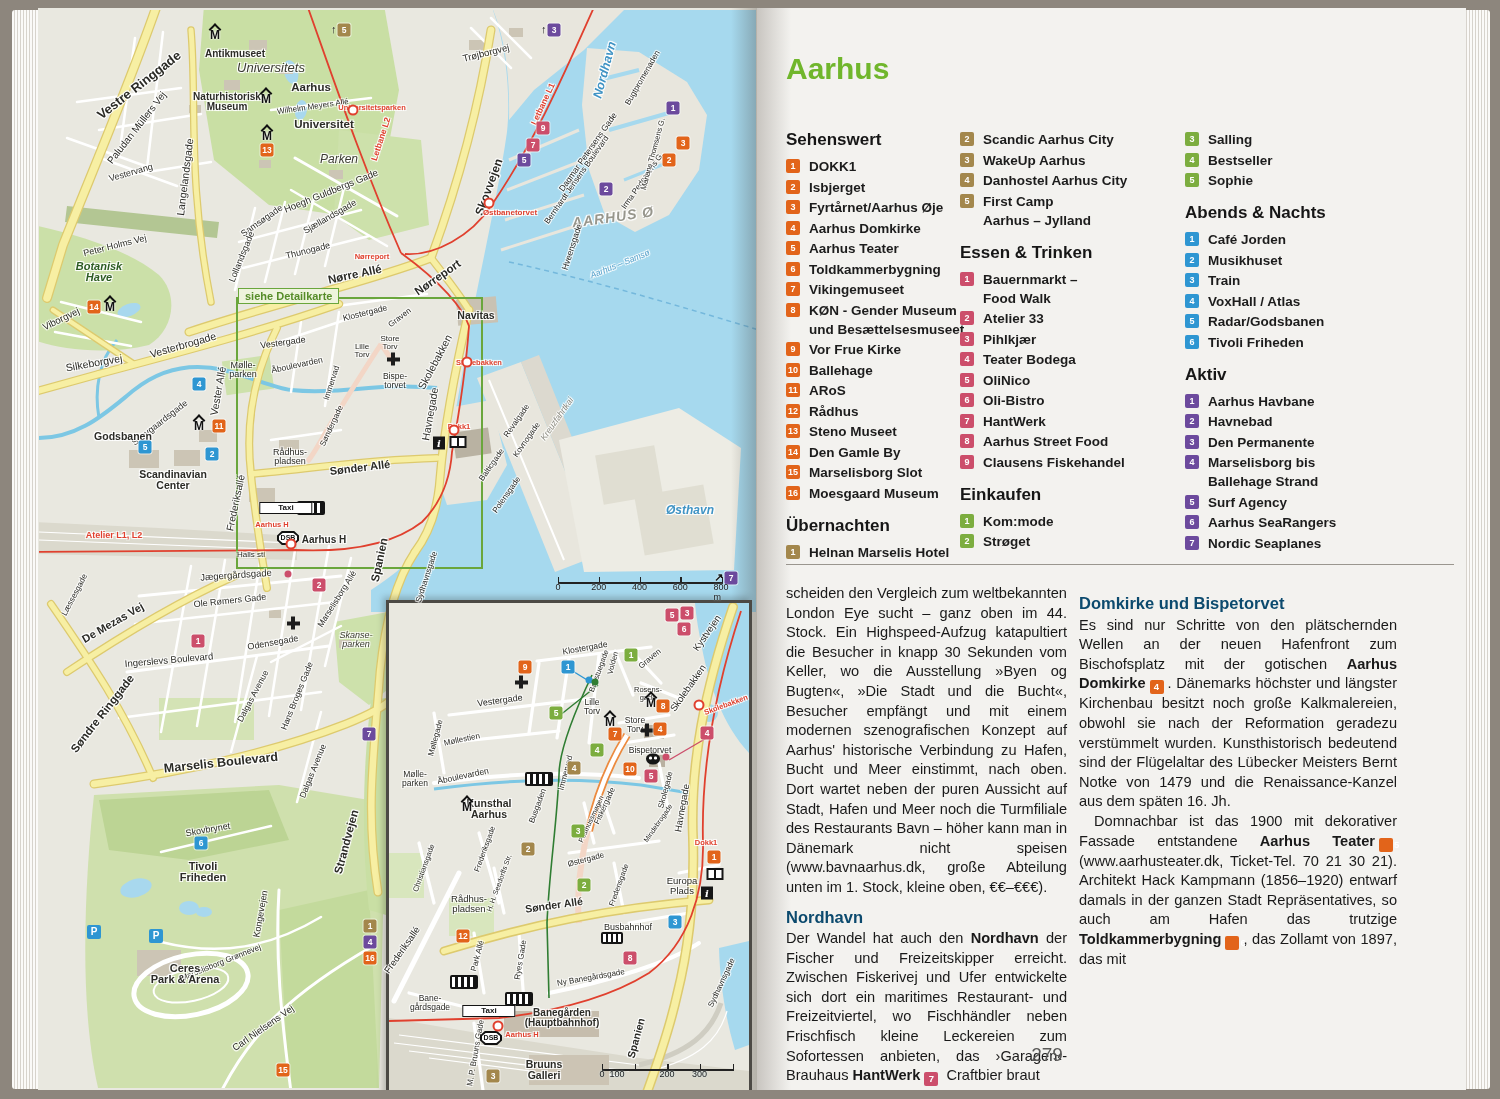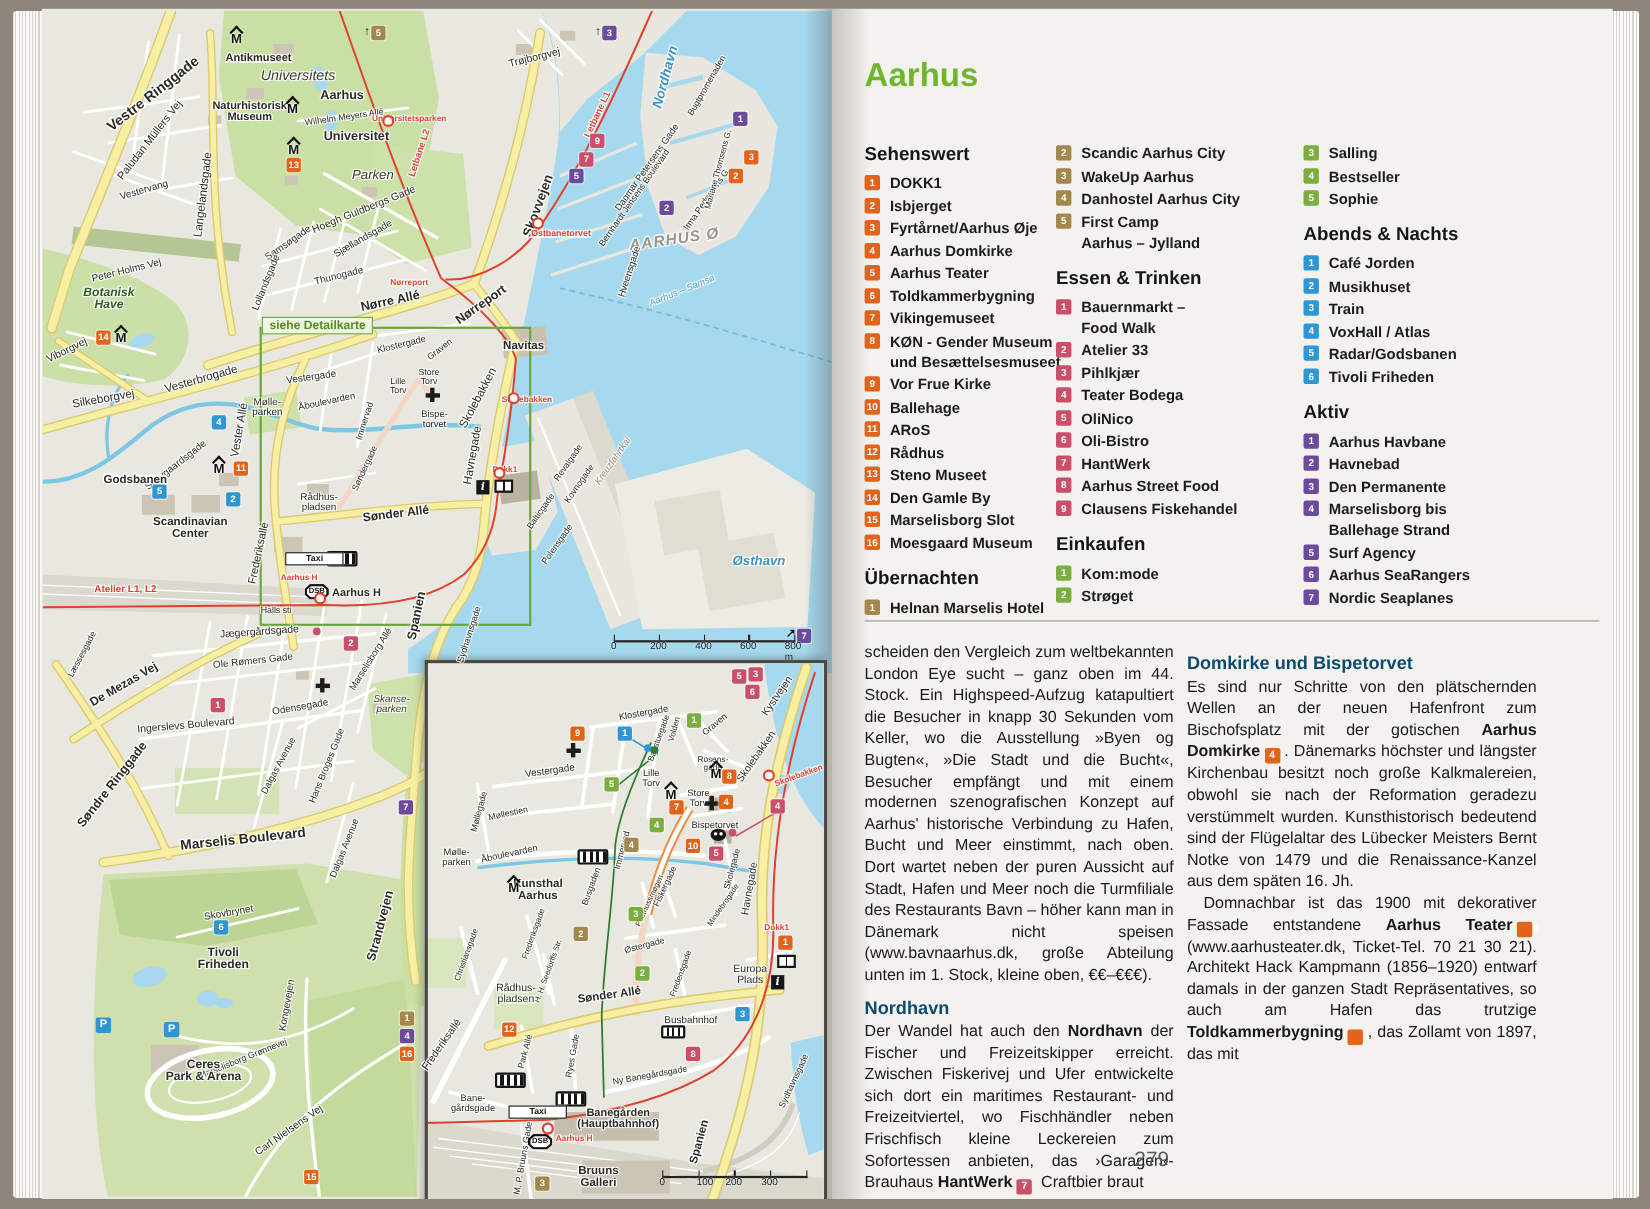--- a/index.html
+++ b/index.html
@@ -868,21 +868,21 @@
             <div class="tk" style="left: 81.5px;"></div>
             <div class="tl" style="left: 81.5px;">400</div>
             <div class="tk" style="left: 122.25px;"></div>
             <div class="tl" style="left: 122.25px;">600</div>
             <div class="tl" style="left: 163px;">800 m</div>
           </div>
           <div class="sbar" style="left: 563px; top: 1050px; width: 130px;">
             <div class="bar" style="width: 130px;"></div>
             <div class="tl" style="left: 0px;">0</div>
             <div class="tk" style="left: 32.5px;"></div>
-            <div class="tl" style="left: 39px;">100</div>
+            <div class="tl" style="left: 15px;">100</div>
             <div class="tk" style="left: 65px;"></div>
             <div class="tl" style="left: 65px;">200</div>
             <div class="tk" style="left: 97.5px;"></div>
             <div class="tl" style="left: 97.5px;">300</div>
             <div class="tl" style="left: 130px; margin-left: 44px;">400 m</div>
           </div>
         </div>
     </div>
     <div class="curve"></div>
   </div>

